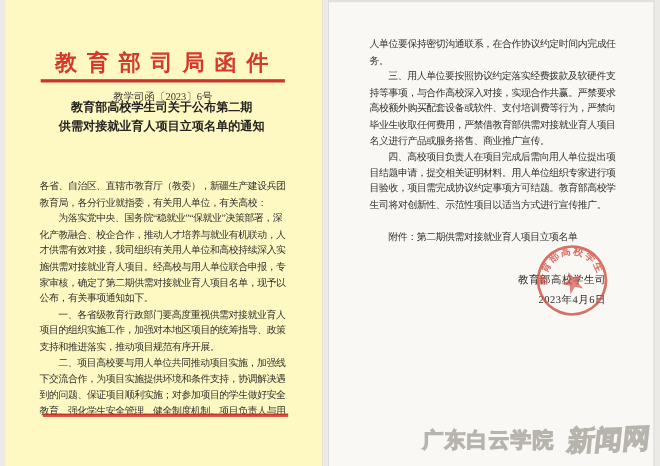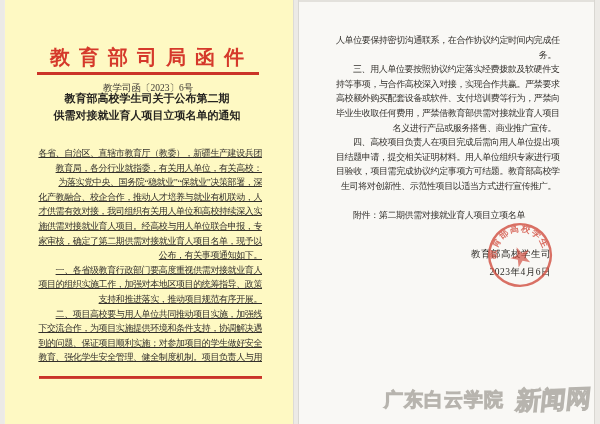--- a/index.html
+++ b/index.html
@@ -36,23 +36,23 @@
   }
   .doc-title {
     position:absolute; left:22px; top:90px; width:242px;
     font-size:11px; font-weight:bold; color:#252320;
     text-align:center; line-height:16.5px;
   }
   .body-block {
     position:absolute; font-size:9px; color:#33302c;
     line-height:14.6px; letter-spacing:-0.4px;
   }
-  .body-left  { left:32px; top:146px; width:226px;text-decoration:underline; }
+  .body-left  { left:32px; top:162px; width:226px; }
   .body-right { left:38px; top:33px;  width:220px; }
-  .body-line { white-space:nowrap; height:14.6px;text-align:right; }
+  .body-line { white-space:nowrap; height:14.6px; }
   .body-line.indent { text-indent:17px; }
   .footer-rule {
     position:absolute; left:35px; top:376px; width:223px; height:3px;
     border-top:2px solid #c93428; border-bottom:1px solid #d2473a;
   }
 
   
   .attachment-line {
     position:absolute; left:38px; top:209px; width:230px;
     font-size:9px; color:#33302c; letter-spacing:-0.4px;

